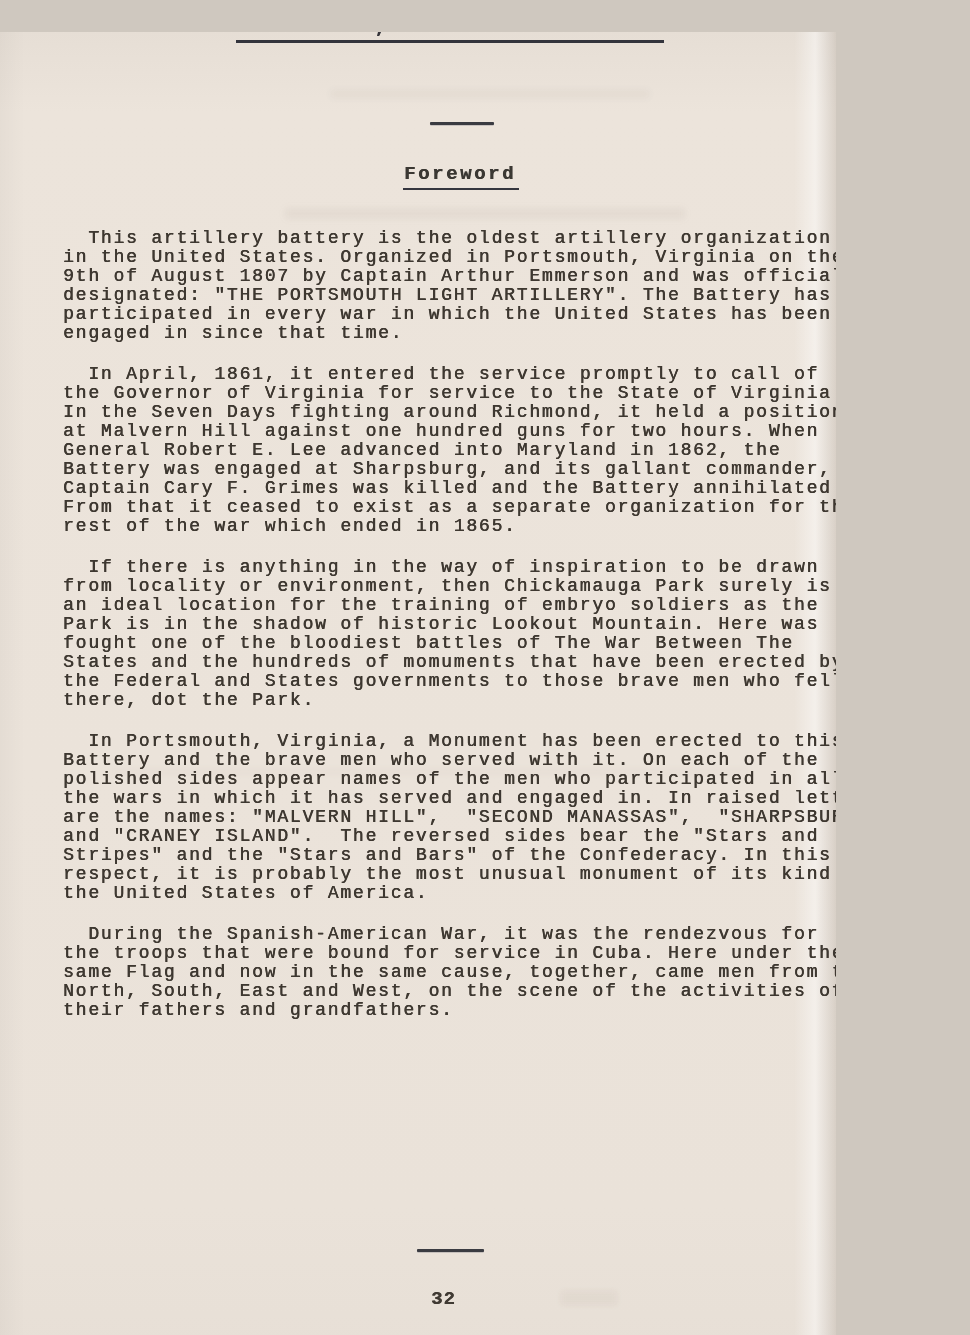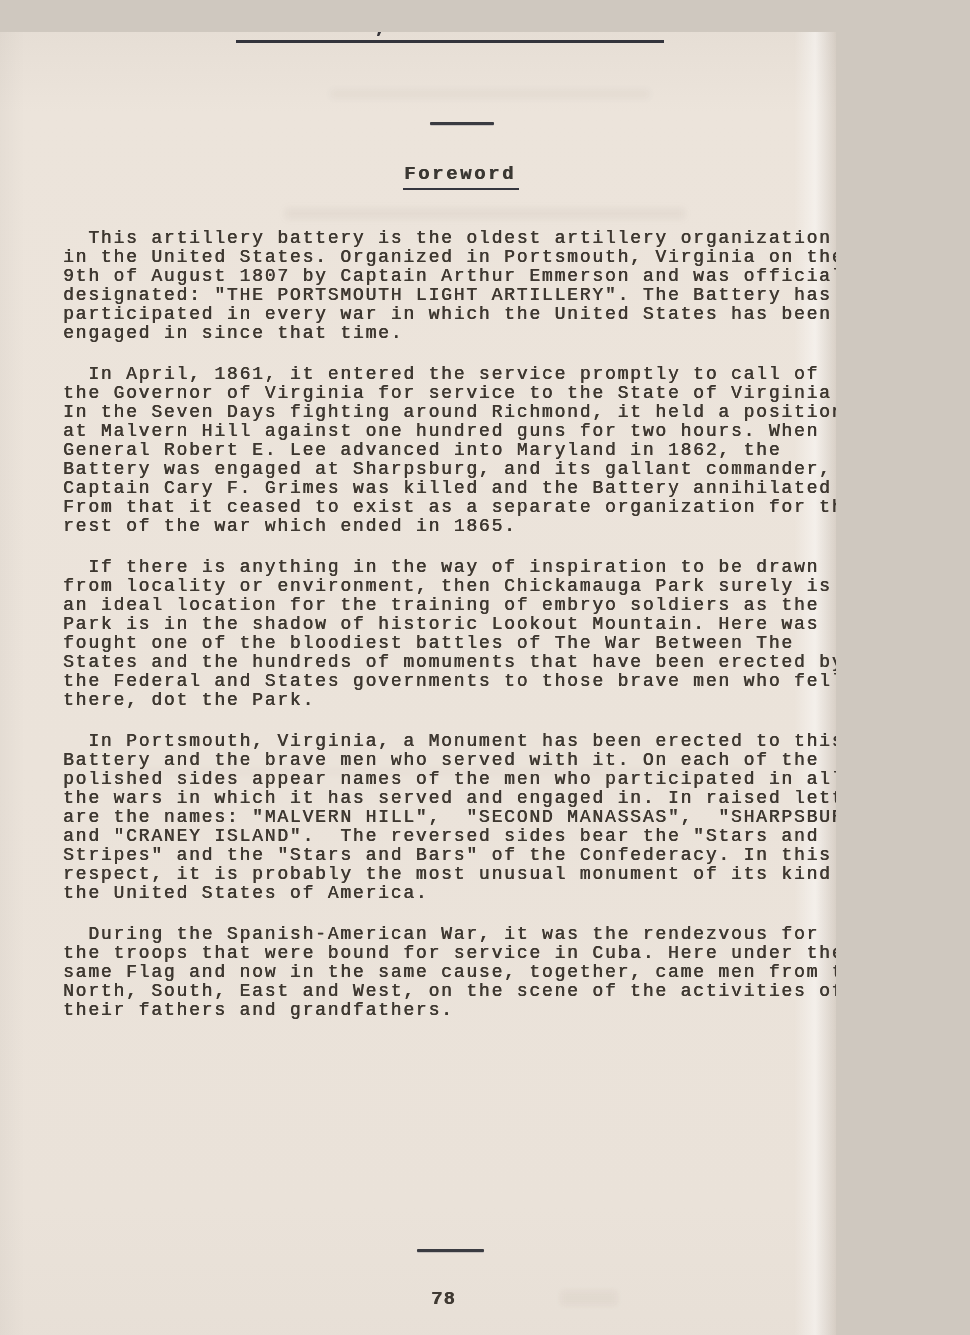--- a/index.html
+++ b/index.html
@@ -130,15 +130,15 @@
 the United States of America.</p>
       <p class="para">  During the Spanish-American War, it was the rendezvous for
 the troops that were bound for service in Cuba. Here under the
 same Flag and now in the same cause, together, came men from the
 North, South, East and West, on the scene of the activities of
 their fathers and grandfathers.</p>
     </div>
 
   <div class="rule rule-bottom"></div>
 
-  <div class="page-number">78</div>
+  <div class="page-number">32</div>
 
 </div>
 
 </body></html>

